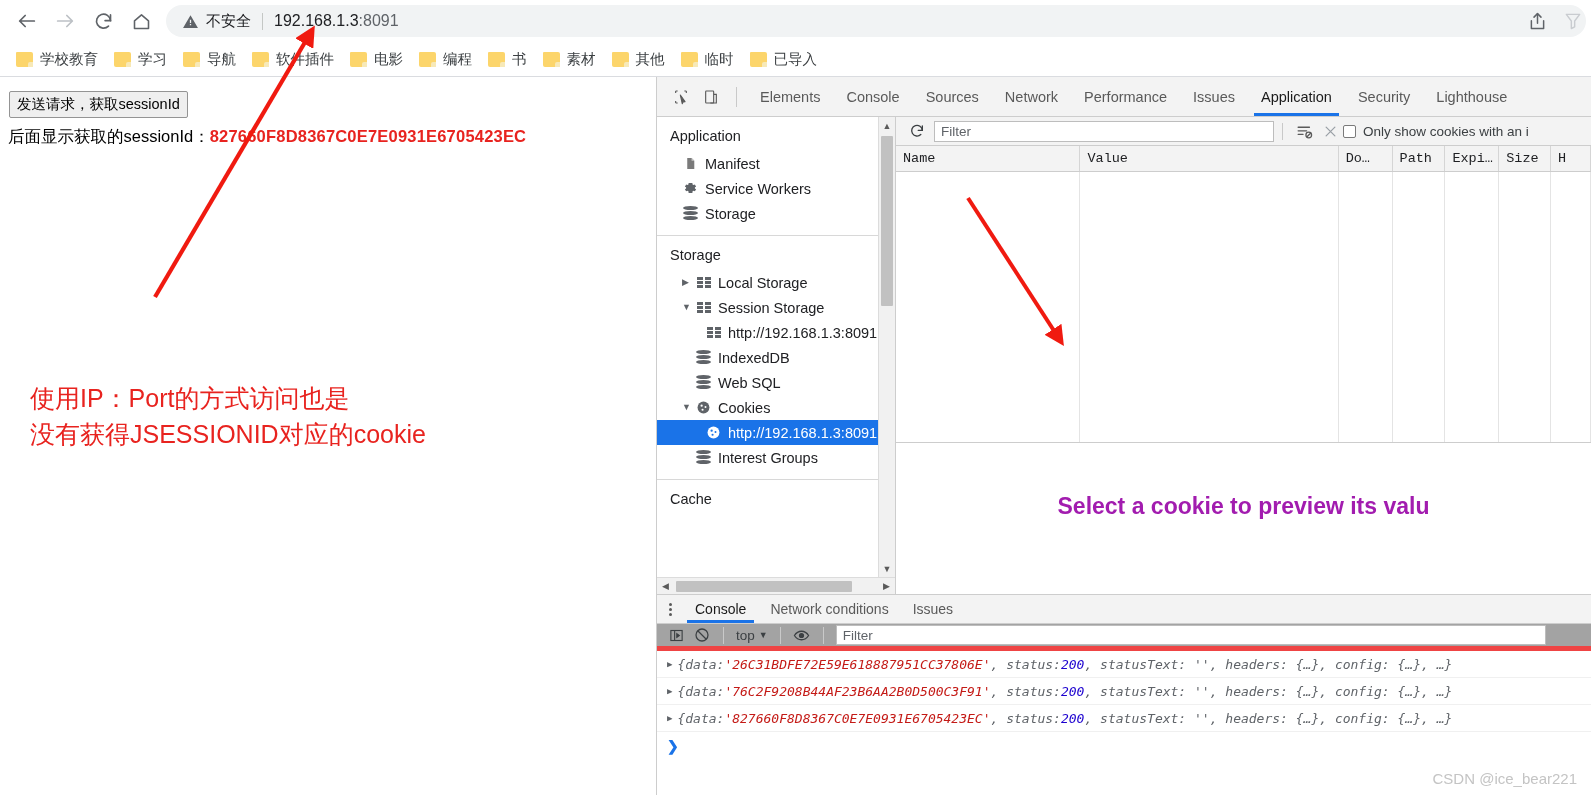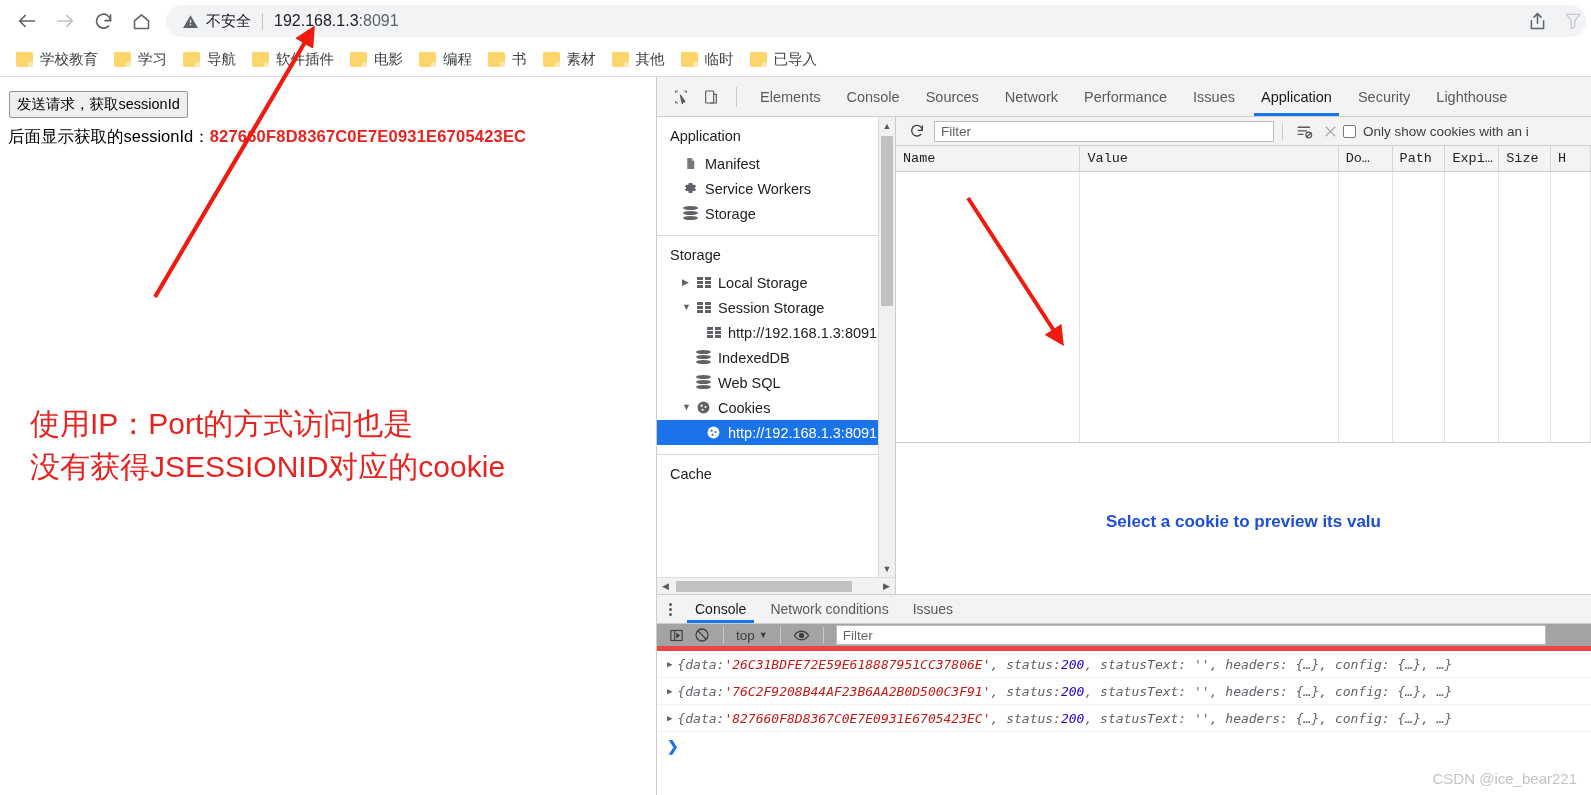--- a/index.html
+++ b/index.html
@@ -50,22 +50,22 @@
   .req-btn {
     position: absolute; left: 9px; top: 14px;
     background: #efefef; border: 1px solid #949494; border-radius: 2px;
     font-size: 14.5px; color: #000; padding: 4px 7px; line-height: 1.15;
     font-family: "Liberation Sans", sans-serif;
   }
   .sess-line { position: absolute; left: 8px; top: 49px; font-size: 16.5px; color: #000; white-space: nowrap; }
   .sess-val { color: #e8231f; font-weight: 700; letter-spacing: .2px; }
 
   .anno {
-    position: absolute; left: 30px; top: 326px;
-    font-size: 30px; line-height: 1.42; color: #e8231f; white-space: nowrap;
+    position: absolute; left: 30px; top: 304px;
+    font-size: 25px; line-height: 1.42; color: #e8231f; white-space: nowrap;
   }
 
   svg.arrow-layer { position: absolute; left: 0; top: 0; width: 1591px; height: 795px; pointer-events: none; }
 
   
   .devtools {
     position: absolute; left: 656px; top: 77px; width: 935px; height: 718px;
     background: #fff; border-left: 1px solid #cdcdcd;
     font-family: "Liberation Sans", sans-serif;
   }
@@ -139,22 +139,22 @@
   .chk { width: 13px; height: 13px; border: 1px solid #7a7a7a; border-radius: 2px; background: #fff; flex: none; }
   .ct-label { font-size: 13.5px; color: #3c4043; margin-left: 7px; white-space: nowrap; }
 
   .tbl-head { height: 26px; background: #f3f3f3; border-bottom: 1px solid #cdcdcd; display: flex; font-family: Liberation Mono, monospace; }
   .th { font-size: 13.5px; color: #202124; display: flex; align-items: center; padding-left: 7px; border-right: 1px solid #d5d5d5; }
   .tbl-body { position: relative; height: 270px; display: flex; }
   .tcol { border-right: 1px solid #e4e4e4; height: 100%; }
   .tbl-bottom-line { height: 1px; background: #cdcdcd; }
 
   .preview-msg {
-    position: absolute; left: 0; right: 0; top: 395px; text-align: center;
-    font-size: 17px; font-weight: bold; color: #1d4ed8; white-space: nowrap;
+    position: absolute; left: 0; right: 0; top: 376px; text-align: center;
+    font-size: 23px; font-weight: bold; color: #a21caf; white-space: nowrap;
   }
 
   
   .drawer { position: absolute; left: 0; right: 0; top: 517px; bottom: 0; border-top: 1px solid #cdcdcd; background: #fff; }
   .drawer-tabs { height: 29px; background: #f3f3f3; display: flex; align-items: center; border-bottom: 1px solid #cdcdcd; }
   .kebab { width: 26px; display: flex; flex-direction: column; align-items: center; justify-content: center; gap: 2px; }
   .kebab b { width: 3px; height: 3px; background: #5a5a5a; border-radius: 50%; display: block; }
   .dw-tab { padding: 0 12px; height: 28px; display: flex; align-items: center; font-size: 14px; color: #5a5a5a; position: relative; white-space: nowrap; }
   .dw-tab.active { color: #1a1a1a; }
   .dw-tab.active::after { content: ""; position: absolute; left: 4px; right: 4px; bottom: 0; height: 3px; background: #1a73e8; }
@@ -449,20 +449,31 @@
                   <circle cx="12" cy="12" r="9.5"></circle>
                   <circle cx="9" cy="9" r="1.8" fill="#1a73e8"></circle>
                   <circle cx="15.2" cy="11" r="1.6" fill="#1a73e8"></circle>
                   <circle cx="10.5" cy="15.5" r="1.7" fill="#1a73e8"></circle>
                 </svg>
             </span>
             <span>http://192.168.1.3:8091</span>
           </div>
 
 
+          <div class="tree-item depth1">
+            <span class="twisty spacer">▶</span>
+            <span class="t-ico">
+                <span class="ico-db">
+                  <i></i>
+                  <i></i>
+                  <i></i>
+                </span>
+              </span>
+            <span>Interest Groups</span>
+          </div>
 
           <div class="hr-sep"></div>
           <div class="side-section-title">Cache</div>
         </div>
 
         <div class="side-vscroll">
           <div class="sv-arrow">▲</div>
           <div class="sv-thumb"></div>
           <div class="sv-arrow bottom">▼</div>
         </div>

